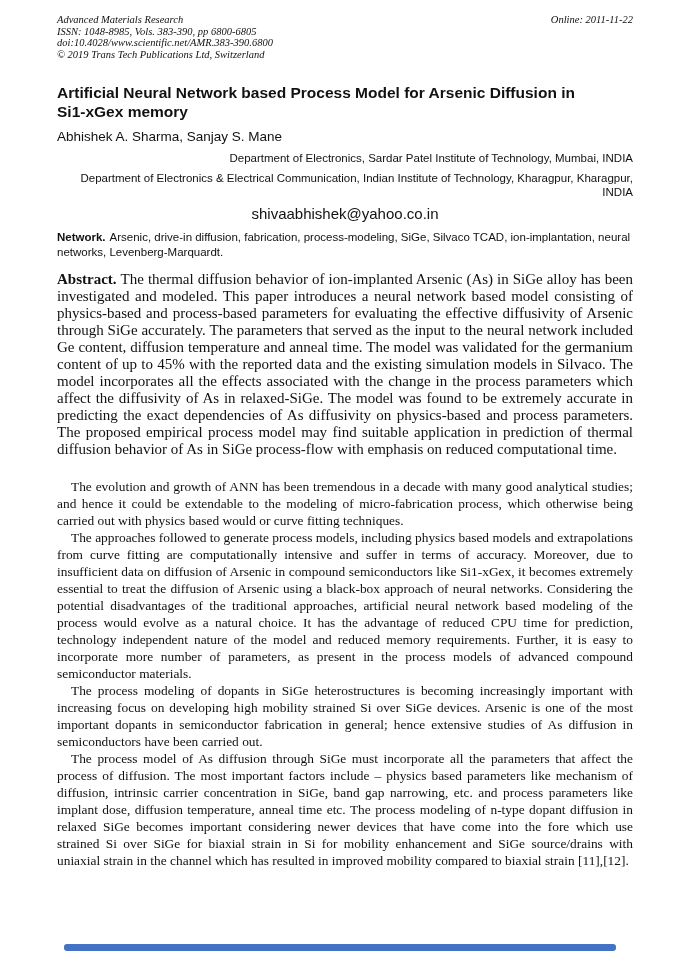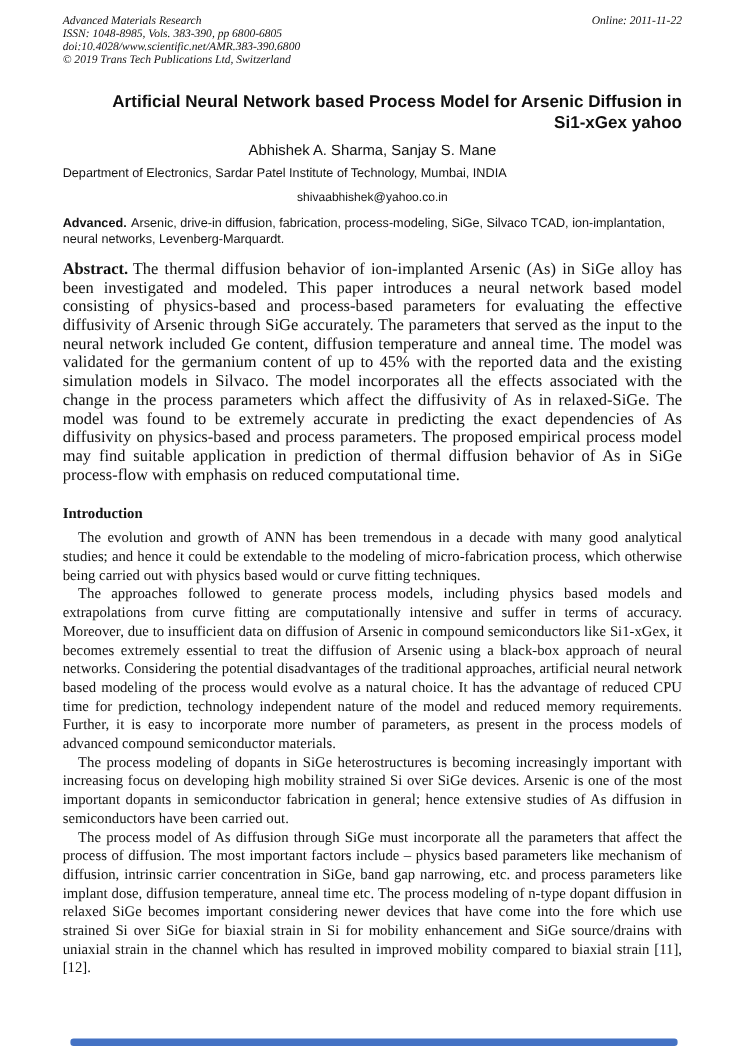--- a/index.html
+++ b/index.html
@@ -1,39 +1,39 @@
 <!DOCTYPE html>
 <html><head>
 <meta charset="utf-8">
 <style>
   html,body{margin:0;padding:0;background:#ffffff;}
   body{
     width:678px;height:959px;position:relative;overflow:hidden;
     color:#111;font-family:"Liberation Serif", serif;
     -webkit-font-smoothing:antialiased;
   }
-  .page{padding:14px 58px 0 57px;}
+  .page{padding:14px 45px 0 57px;}
 
   
   .hdr{display:flex;justify-content:space-between;align-items:flex-start;
        font-style:italic;font-size:10.5px;line-height:11.6px;
        font-family:"Liberation Serif", serif;}
   .hdr .left div{white-space:nowrap;}
   .hdr .right{white-space:nowrap;}
 
   
-  .title{margin-top:23px;text-align:right;font-family:"Liberation Sans", sans-serif;
+  .title{margin-top:23px;text-align:left;font-family:"Liberation Sans", sans-serif;
          font-weight:bold;font-size:15.5px;line-height:19px;}
-  .authors{margin-top:7px;text-align:center;font-family:"Liberation Sans", sans-serif;
+  .authors{margin-top:7px;text-align:left;font-family:"Liberation Sans", sans-serif;
            font-size:13.5px;line-height:17px;}
-  .affil{margin-top:6px;text-align:left;font-family:"Liberation Sans", sans-serif;
+  .affil{margin-top:6px;text-align:right;font-family:"Liberation Sans", sans-serif;
          font-size:11.5px;line-height:14px;}
   .affil2{margin-top:6px;}
   .email{margin-top:8px;text-align:center;font-family:"Liberation Sans", sans-serif;
-         font-size:11px;line-height:14px;}
+         font-size:15px;line-height:14px;}
 
   
   .keywords{margin-top:9px;font-family:"Liberation Sans", sans-serif;
             font-size:11.5px;line-height:14.6px;text-align:left;}
   .keywords b{margin-right:4px;}
 
   
   .abstract{margin-top:6px;font-size:15px;line-height:17px;text-align:justify;}
   .abstract b{margin-right:4px;}
 
@@ -57,34 +57,34 @@
       <div>Advanced Materials Research</div>
       <div>ISSN: 1048-8985, Vols. 383-390, pp 6800-6805</div>
       <div>doi:10.4028/www.scientific.net/AMR.383-390.6800</div>
       <div>© 2019 Trans Tech Publications Ltd, Switzerland</div>
     </div>
     <div class="right">Online: 2011-11-22</div>
   </div>
 
   <div class="title">
     <div>Artificial Neural Network based Process Model for Arsenic Diffusion in</div>
-    <div>Si1-xGex yahoo</div>
+    <div>Si1-xGex memory</div>
   </div>
 
   <div class="authors">Abhishek A. Sharma, Sanjay S. Mane</div>
 
   <div class="affil">Department of Electronics, Sardar Patel Institute of Technology, Mumbai, INDIA</div>
+  <div class="affil affil2">Department of Electronics &amp; Electrical Communication, Indian Institute of Technology, Kharagpur, Kharagpur, INDIA</div>
 
   <div class="email">shivaabhishek@yahoo.co.in</div>
 
-  <p class="keywords"><b>Advanced.</b><span>Arsenic, drive-in diffusion, fabrication, process-modeling, SiGe, Silvaco TCAD, ion-implantation, neural networks, Levenberg-Marquardt.</span></p>
+  <p class="keywords"><b>Network.</b><span>Arsenic, drive-in diffusion, fabrication, process-modeling, SiGe, Silvaco TCAD, ion-implantation, neural networks, Levenberg-Marquardt.</span></p>
 
   <p class="abstract"><b>Abstract.</b><span>The thermal diffusion behavior of ion-implanted Arsenic (As) in SiGe alloy has been investigated and modeled. This paper introduces a neural network based model consisting of physics-based and process-based parameters for evaluating the effective diffusivity of Arsenic through SiGe accurately. The parameters that served as the input to the neural network included Ge content, diffusion temperature and anneal time. The model was validated for the germanium content of up to 45% with the reported data and the existing simulation models in Silvaco. The model incorporates all the effects associated with the change in the process parameters which affect the diffusivity of As in relaxed-SiGe. The model was found to be extremely accurate in predicting the exact dependencies of As diffusivity on physics-based and process parameters. The proposed empirical process model may find suitable application in prediction of thermal diffusion behavior of As in SiGe process-flow with emphasis on reduced computational time.</span></p>
 
-  <div class="sec-head">Introduction</div>
   <div class="body-space"></div>
 
   <p class="body-par">The evolution and growth of ANN has been tremendous in a decade with many good analytical studies; and hence it could be extendable to the modeling of micro-fabrication process, which otherwise being carried out with physics based would or curve fitting techniques.</p>
   <p class="body-par">The approaches followed to generate process models, including physics based models and extrapolations from curve fitting are computationally intensive and suffer in terms of accuracy. Moreover, due to insufficient data on diffusion of Arsenic in compound semiconductors like Si1-xGex, it becomes extremely essential to treat the diffusion of Arsenic using a black-box approach of neural networks. Considering the potential disadvantages of the traditional approaches, artificial neural network based modeling of the process would evolve as a natural choice. It has the advantage of reduced CPU time for prediction, technology independent nature of the model and reduced memory requirements. Further, it is easy to incorporate more number of parameters, as present in the process models of advanced compound semiconductor materials.</p>
   <p class="body-par">The process modeling of dopants in SiGe heterostructures is becoming increasingly important with increasing focus on developing high mobility strained Si over SiGe devices. Arsenic is one of the most important dopants in semiconductor fabrication in general; hence extensive studies of As diffusion in semiconductors have been carried out.</p>
   <p class="body-par">The process model of As diffusion through SiGe must incorporate all the parameters that affect the process of diffusion. The most important factors include – physics based parameters like mechanism of diffusion, intrinsic carrier concentration in SiGe, band gap narrowing, etc. and process parameters like implant dose, diffusion temperature, anneal time etc. The process modeling of n-type dopant diffusion in relaxed SiGe becomes important considering newer devices that have come into the fore which use strained Si over SiGe for biaxial strain in Si for mobility enhancement and SiGe source/drains with uniaxial strain in the channel which has resulted in improved mobility compared to biaxial strain [11],[12].</p>
 
 </div>
 
 <div class="accent-bar" style="background: rgb(68, 114, 196);"></div>

